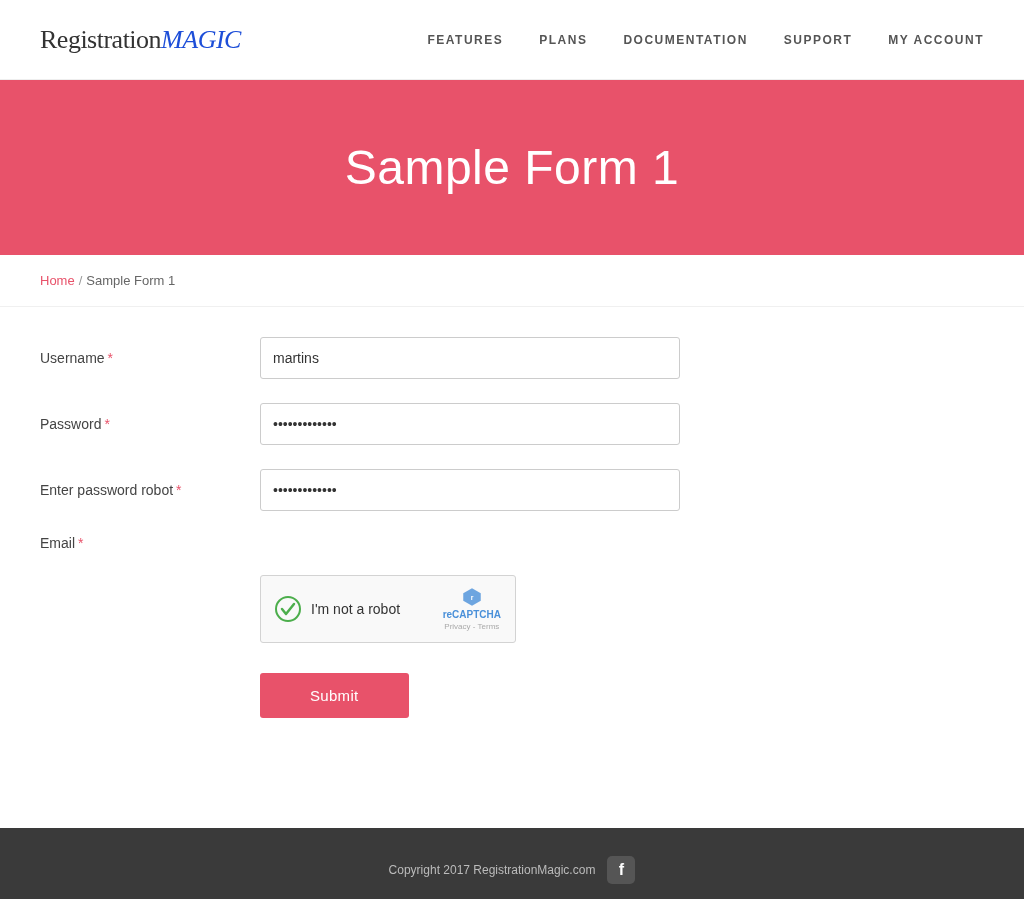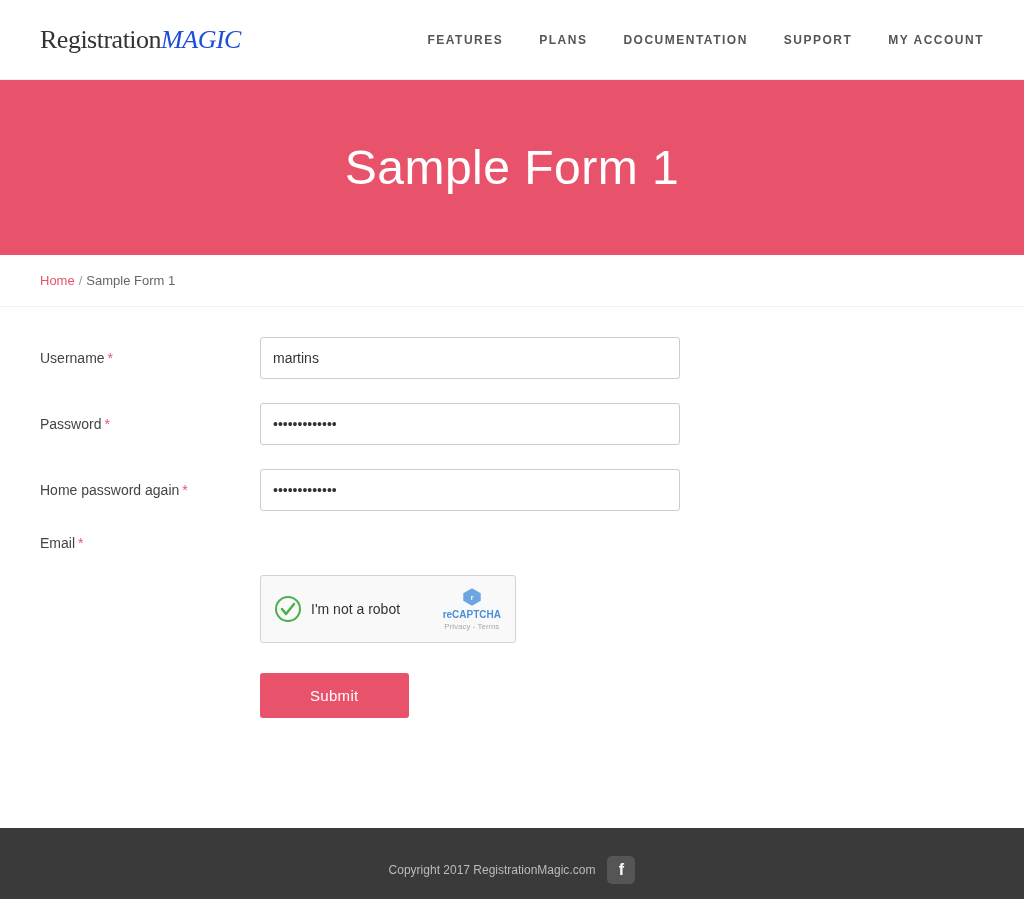--- a/index.html
+++ b/index.html
@@ -235,21 +235,21 @@
 
   <div class="form-row">
     <label class="form-label">
       <span>Password</span><span class="required">*</span>
     </label>
     <input class="form-input" type="password" value="testpassword1" style="">
   </div>
 
   <div class="form-row">
     <label class="form-label">
-      <span>Home password again</span><span class="required">*</span>
+      <span>Enter password robot</span><span class="required">*</span>
     </label>
     <input class="form-input" type="password" value="testpassword1" style="">
   </div>
 
   <div class="form-row">
     <label class="form-label">
       <span>Email</span><span class="required">*</span>
     </label>
   </div>
 

